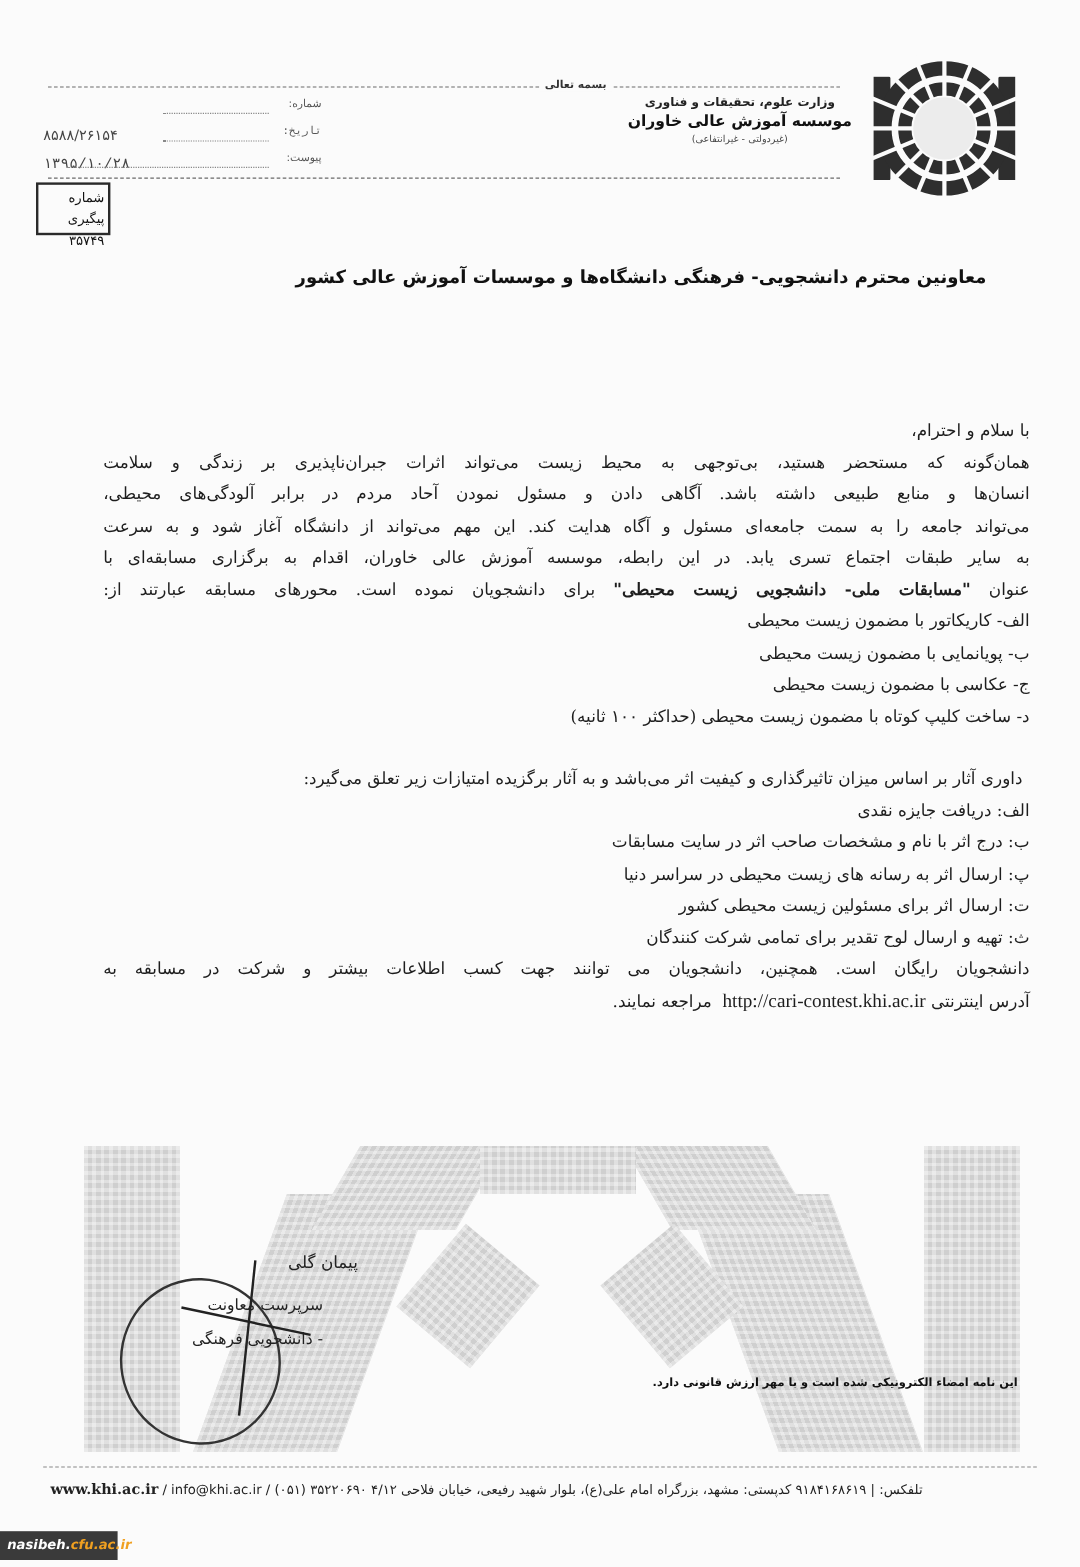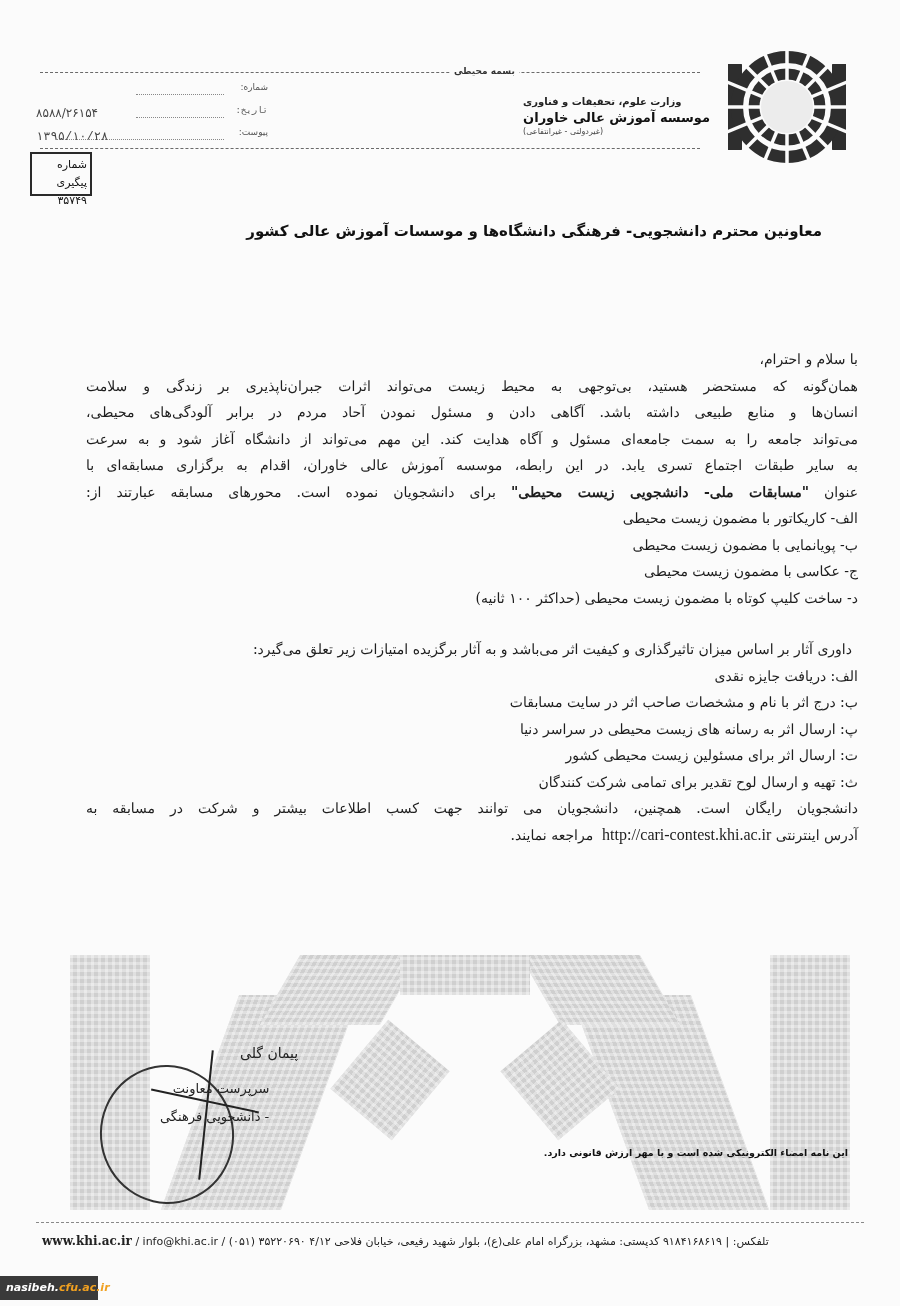--- a/index.html
+++ b/index.html
@@ -11,21 +11,21 @@
   }
   .page { position: absolute; left: 0; top: 0; width: 900px; height: 1306px; }
 
   
   .hr { position: absolute; height: 0; border-top: 1.5px dashed #6a6a6a; }
   .bism { position: absolute; top: 66px; left: 450px; font-size: 9px; font-weight: bold; color: #333; background:#fbfbfb; padding: 0 4px; direction: rtl; }
 
   
   .logo { position: absolute; left: 722px; top: 42px; width: 130px; height: 130px; }
 
-  .org { position: absolute; right: 190px; top: 96px; text-align: left; direction: rtl; margin-left: 34px; }
+  .org { position: absolute; right: 190px; top: 80px; text-align: center; direction: rtl; margin-left: 34px; }
   .org .l1 { font-size: 10px; font-weight: bold; color: #222; }
   .org .l2 { font-size: 13px; font-weight: bold; color: #111; margin-top: 3px; }
   .org .l3 { font-size: 8px; color: #444; margin-top: 2px; }
 
   
   .meta-row { position: absolute; left: 36px; width: 240px; height: 18px; }
   .meta-row .val { position: absolute; left: 0; top: 0; font-size: 12px; color: #444; letter-spacing: 0.5px; margin-top: 26px; }
   .meta-row .dots { position: absolute; left: 100px; right: 52px; bottom: 3px; border-bottom: 1px dotted #888; }
   .meta-row .lbl { position: absolute; right: 8px; top: 2px; font-size: 9px; color: #555; direction: rtl; }
 
@@ -64,21 +64,21 @@
 
   .badge { position: absolute; left: 0; top: 1276px; width: 98px; height: 24px; background: #3a3a3a; color: #fff; font-size: 11px; font-weight: bold; font-style: italic; line-height: 24px; padding-left: 6px; box-sizing: border-box; }
   .badge .acc { color: #f0a020; }
 </style>
 </head>
 <body>
 
 <div class="page">
 
   <div class="hr" style="left:40px; right:200px; top:72px;"></div>
-  <span class="bism">بسمه محیطی</span>
+  <span class="bism">بسمه تعالی</span>
   <div class="hr" style="left:40px; right:200px; top:148px;"></div>
 
   <svg class="logo" viewBox="0 0 130 130">
     <g fill="#2e2e2e">
       <rect x="6" y="22" width="14" height="86"></rect>
       <rect x="110" y="22" width="14" height="86"></rect>
     </g>
     <g fill="none" stroke="#2e2e2e">
       <circle cx="65" cy="65" r="50" stroke-width="12"></circle>
       <circle cx="65" cy="65" r="33" stroke-width="11"></circle>

